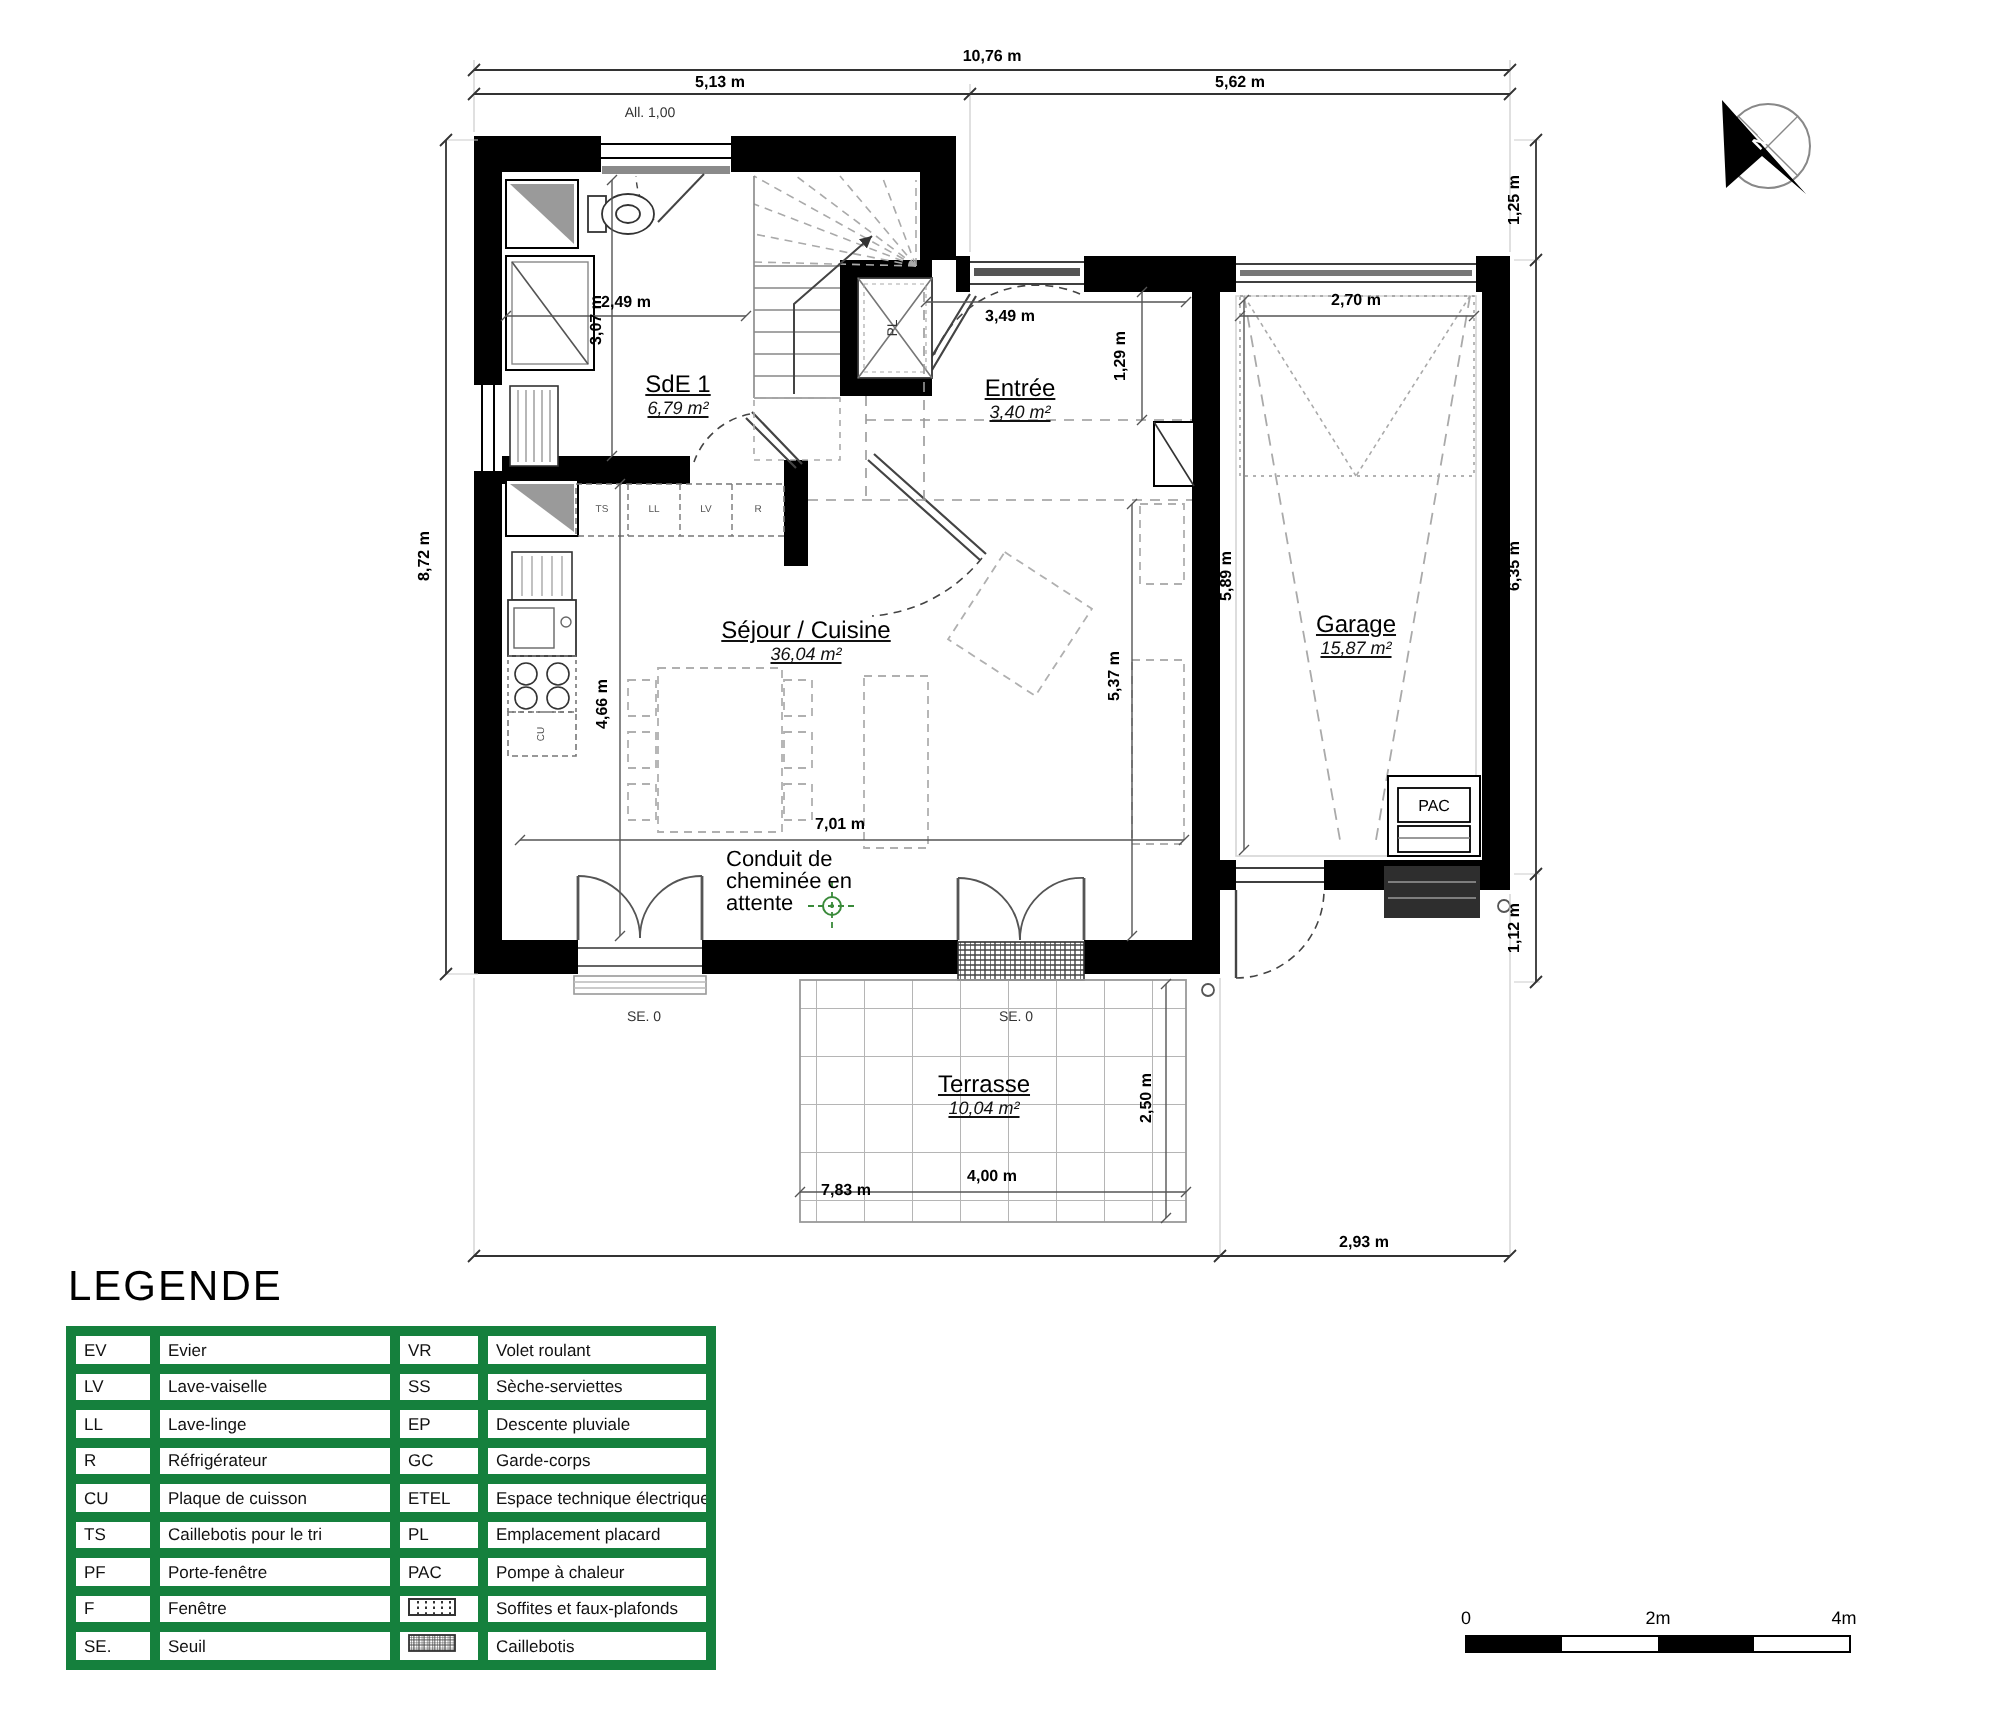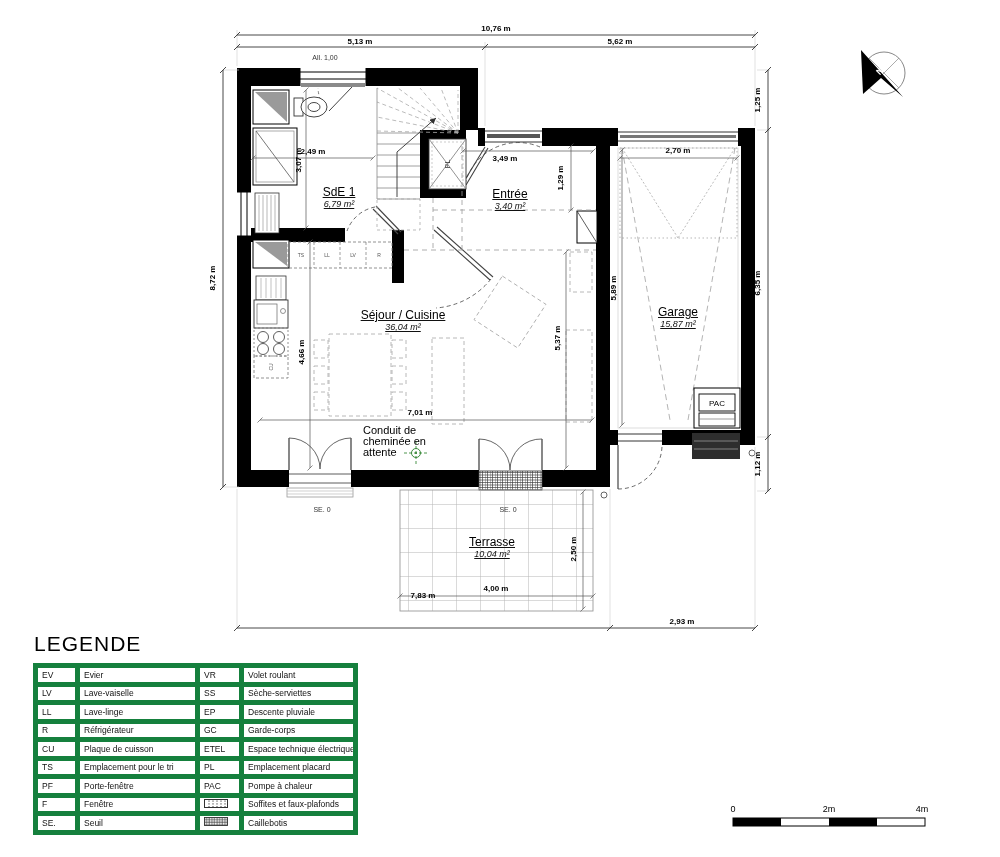--- a/index.html
+++ b/index.html
@@ -429,21 +429,21 @@
       <td>Garde-corps</td>
     </tr>
     <tr>
       <td>CU</td>
       <td>Plaque de cuisson</td>
       <td>ETEL</td>
       <td>Espace technique électrique</td>
     </tr>
     <tr>
       <td>TS</td>
-      <td>Emplacement pour le tri</td>
+      <td>Caillebotis pour le tri</td>
       <td>PL</td>
       <td>Emplacement placard</td>
     </tr>
     <tr>
       <td>PF</td>
       <td>Porte-fenêtre</td>
       <td>PAC</td>
       <td>Pompe à chaleur</td>
     </tr>
     <tr>

